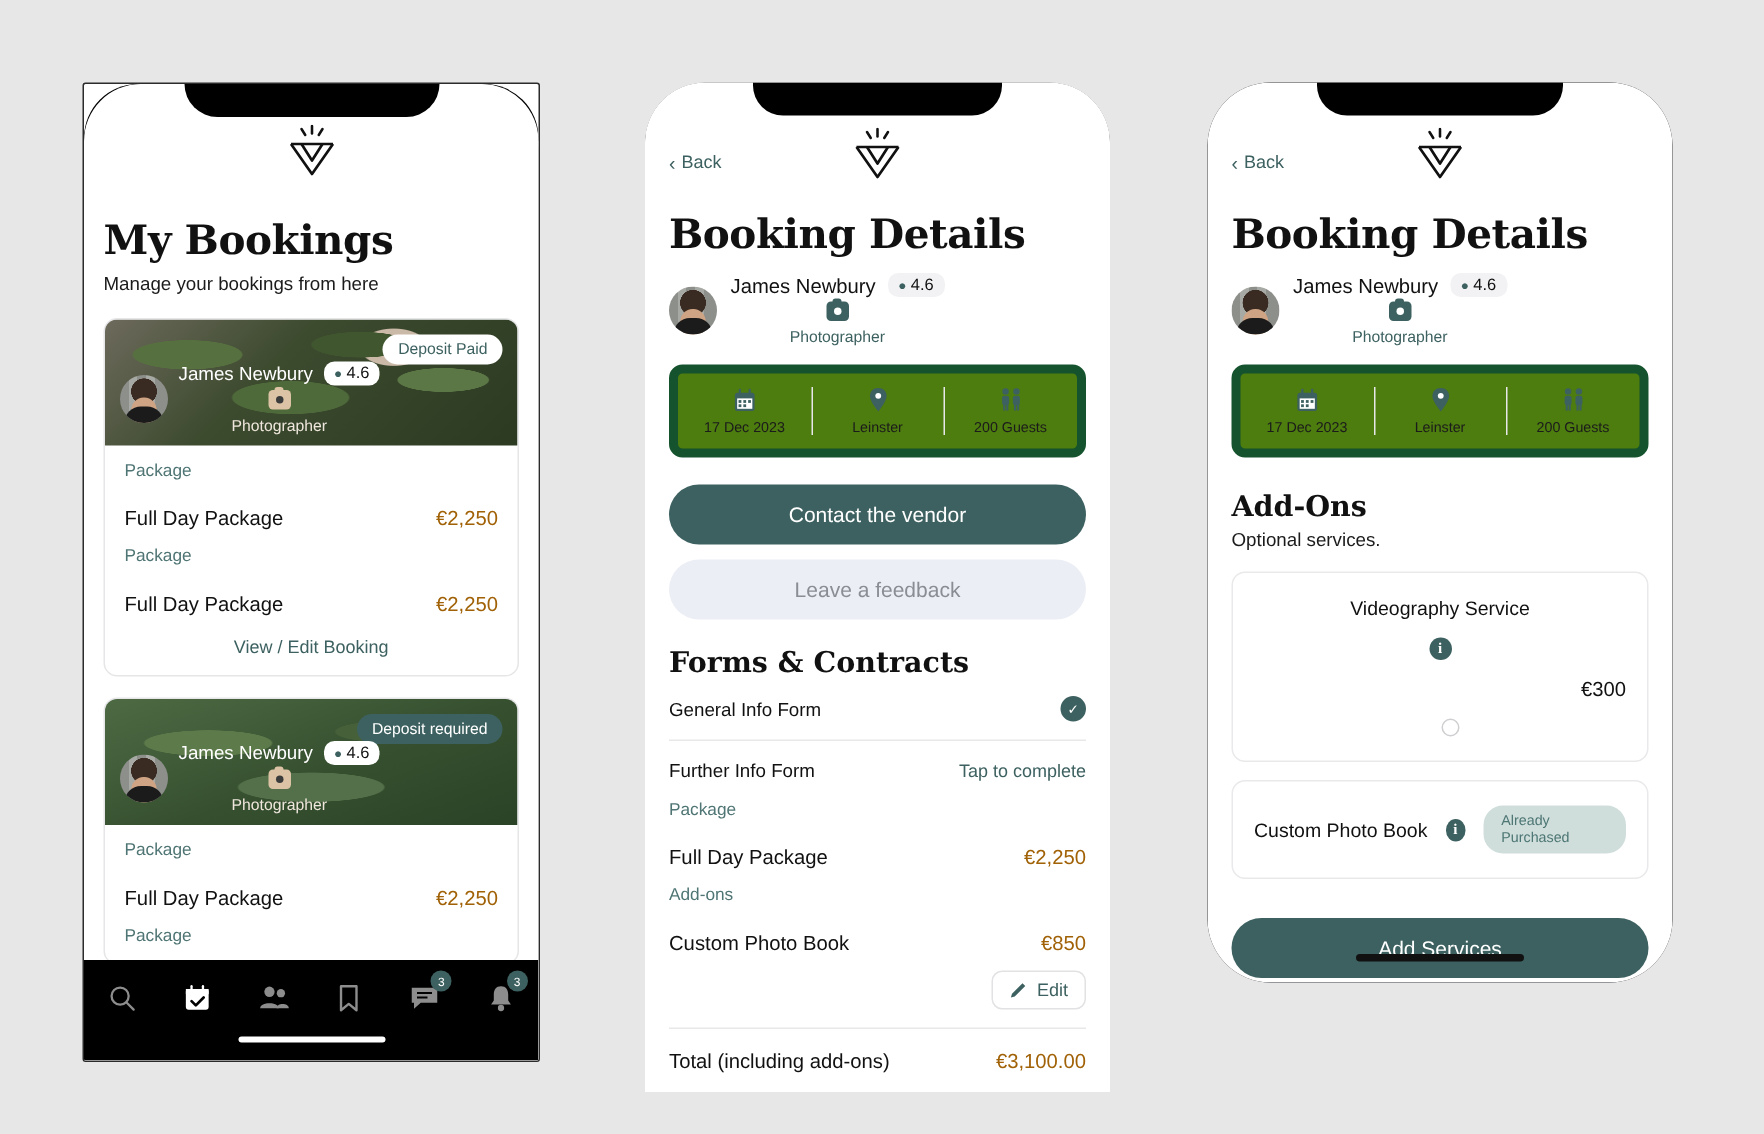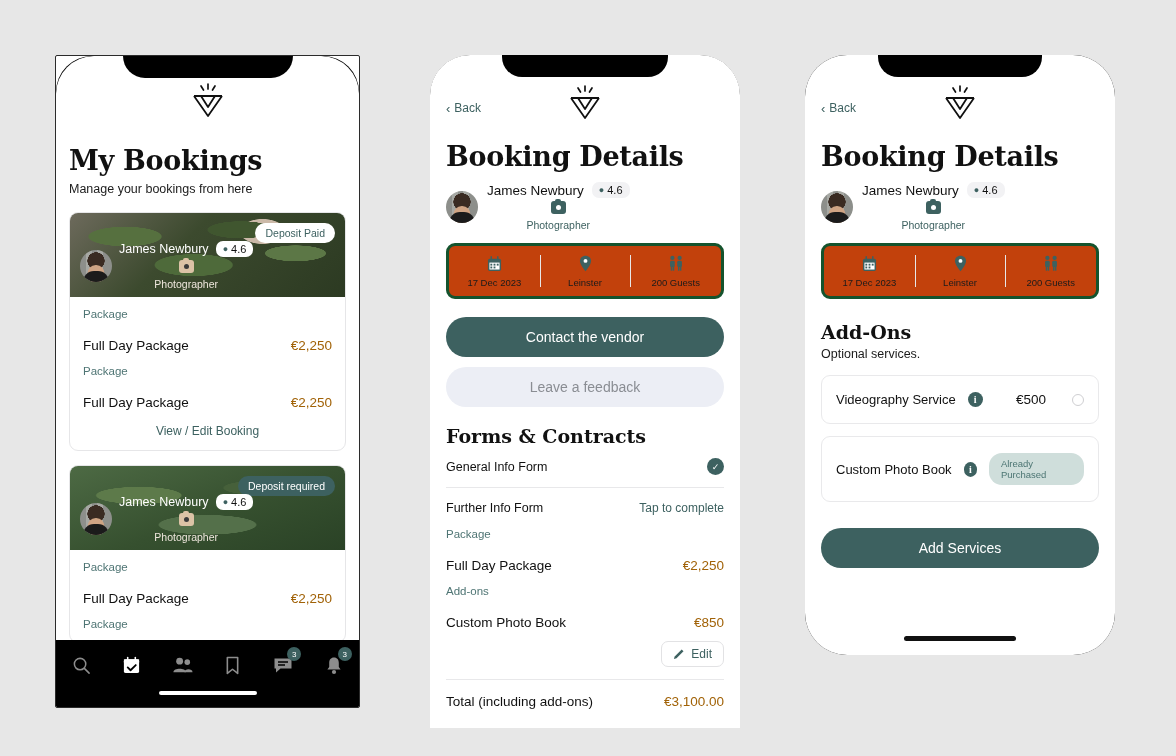--- a/index.html
+++ b/index.html
@@ -126,22 +126,22 @@
   .role-row { display:flex; align-items:center; gap:5px; margin-top: 3px; flex-direction: column; }
   .cam-icon {
     width:15px;height:13px;border-radius:3px;background:#3d6160;position:relative;display:inline-block;
   }
   .cam-icon::before{content:"";position:absolute;left:4px;top:-2.5px;width:6px;height:3px;border-radius:2px 2px 0 0;background:#3d6160;}
   .cam-icon::after{content:"";position:absolute;left:5px;top:4px;width:5px;height:5px;border-radius:50%;background:#fff;}
   .role-label { font-size: 10.5px; color: #3d6160; }
 
   
   .fact-strip {
-    display:flex; border:3px solid #14532d; border-radius:9px;
-    margin-top: 12px; background:#c2410c;
+    display:flex; border:6px solid #14532d; border-radius:9px;
+    margin-top: 12px; background:#4d7c0f;
   }
   .fact { flex:1; padding:9px 2px 8px; text-align:center; position:relative; }
   .fact + .fact::before {
     content:""; position:absolute; left:0; top:9px; bottom:9px; width:1px; background:#e7e7e9;
   }
   .fact .ico { height:17px; display:flex; align-items:center; justify-content:center; margin-bottom:5px; }
   .fact .lbl { font-size: 9.5px; color:#1b1b1b; }
 
   
   .btn-primary {
@@ -619,24 +619,24 @@
                 <rect x="14.4" y="12" width="1.6" height="5" fill="#3d6160"></rect>
               </svg>
           </div>
           <div class="lbl">200 Guests</div>
         </div>
       </div>
 
       <div class="serif section-title" style="margin-top:22px;">Add-Ons</div>
       <div class="page-sub" style="margin-top:4px;">Optional services.</div>
 
-      <div class="addon-card" style="margin-top:14px;">
+      <div class="addon-card" style="margin-top:14px;flex-direction:column;">
         <span class="addon-name">Videography Service</span>
         <span class="info-dot">i</span>
-        <span class="addon-price">€500</span>
+        <span class="addon-price">€300</span>
         <span class="radio-ring"></span>
       </div>
 
       <div class="addon-card" style="margin-top:12px;">
         <span class="addon-name">Custom Photo Book</span>
         <span class="info-dot">i</span>
         <span class="purchased-pill">Already Purchased</span>
       </div>
 
       <div class="btn-primary" style="margin-top:26px;">Add Services</div>

